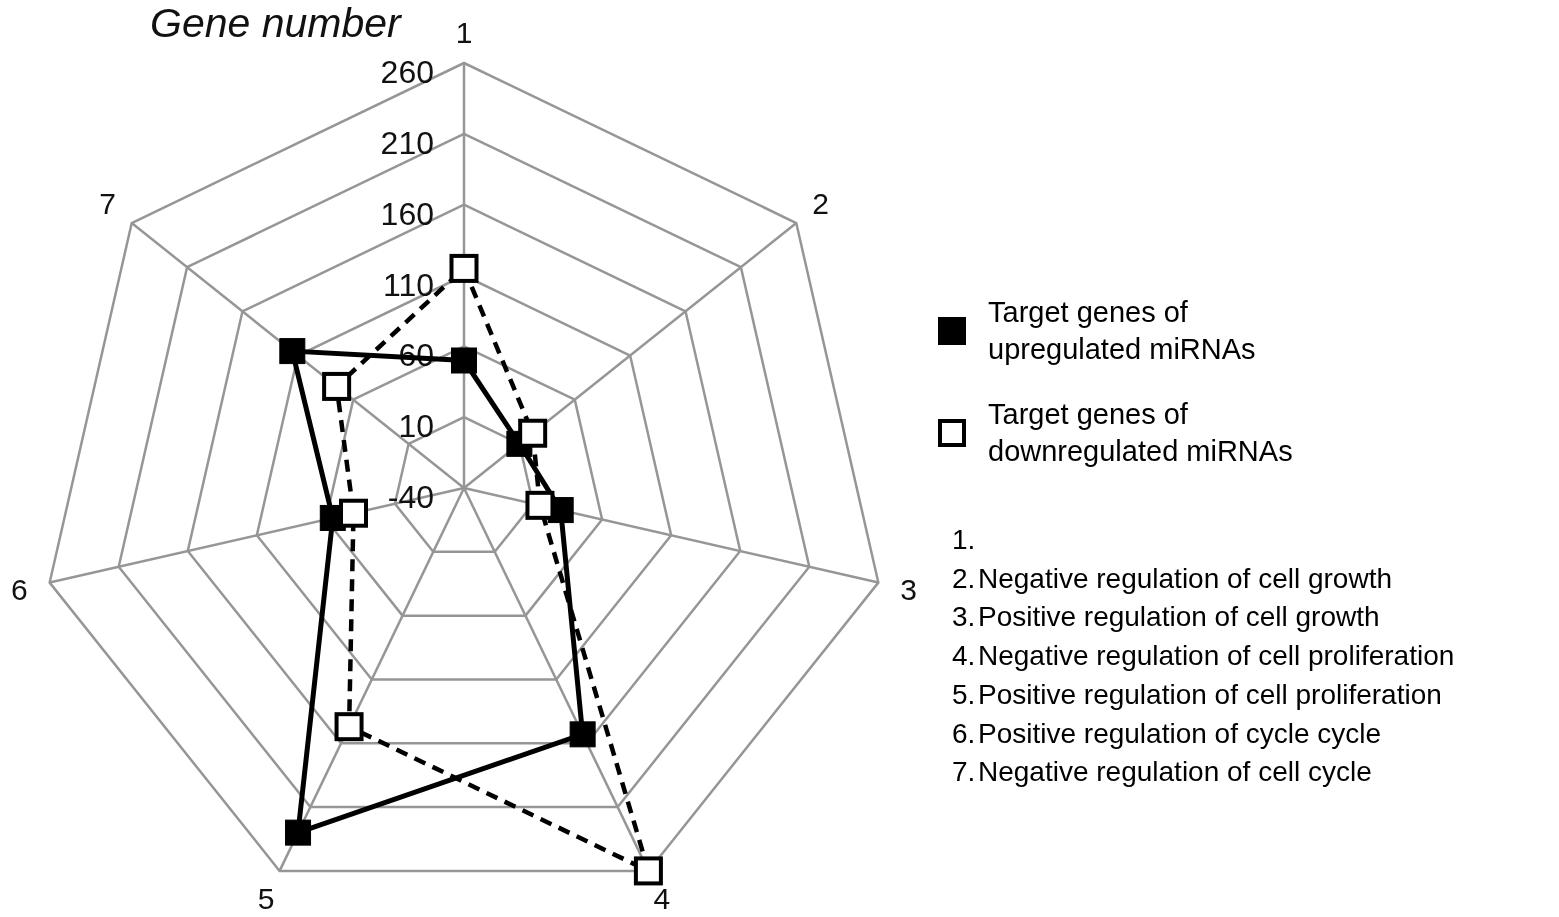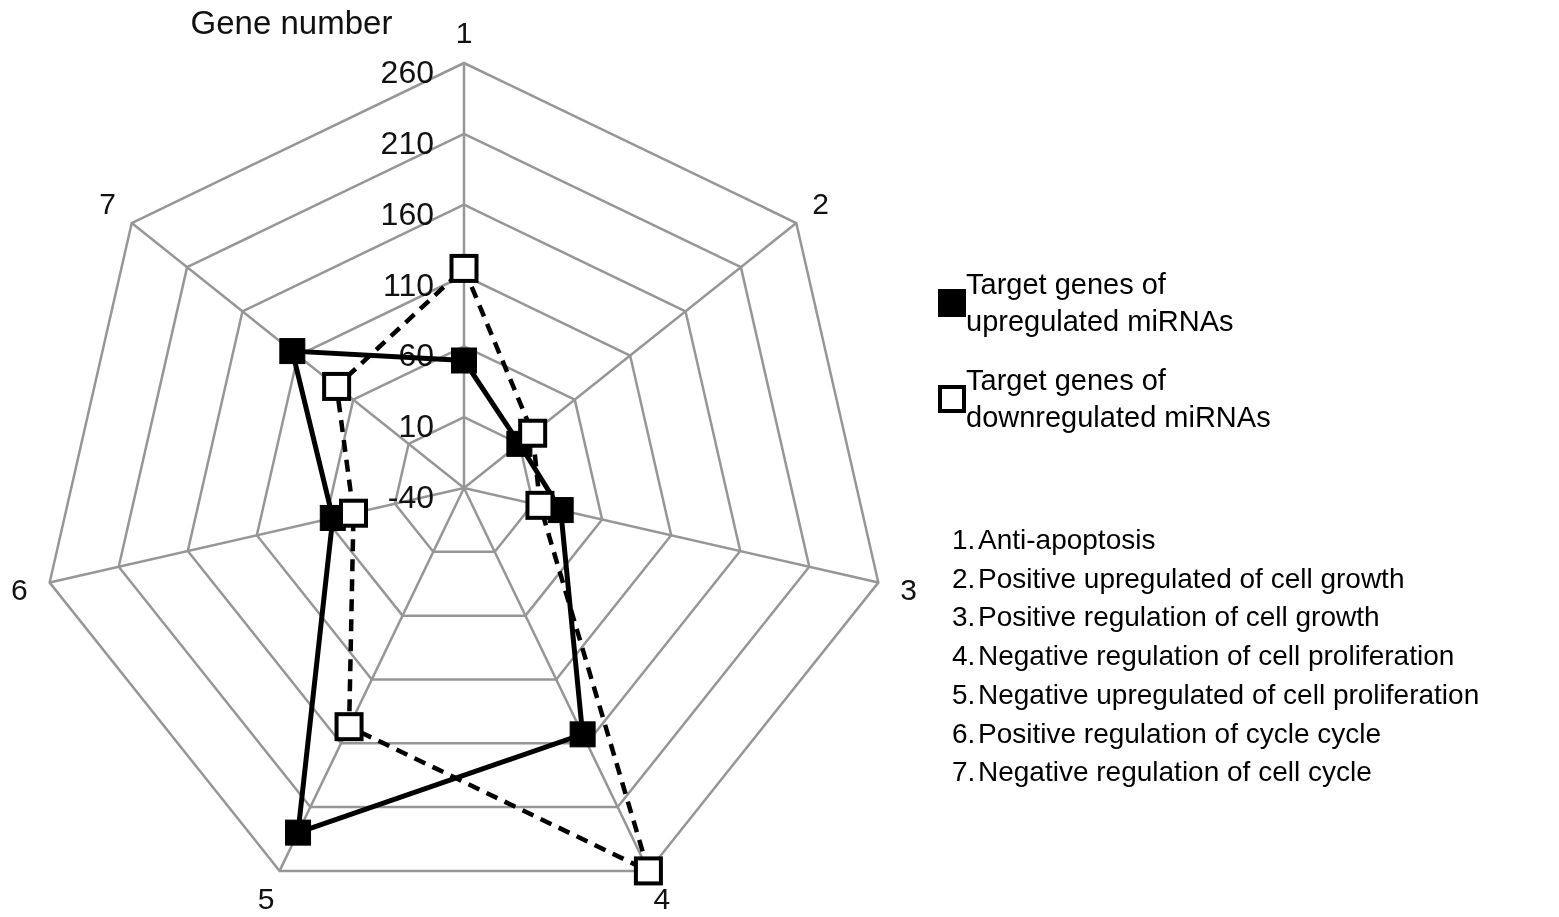--- a/index.html
+++ b/index.html
@@ -10,36 +10,39 @@
     background: #ffffff;
     font-family: "Liberation Sans", sans-serif;
     color: #000;
     overflow: hidden;
   }
   .chart-title {
     position: absolute;
     left: 150px;
     top: 4px;
     width: 283px;
-    text-align: center;
-    font-size: 33px;
+    text-align: left;
+    font-size: 41px;
     line-height: 38px;
     color: #111;
+    font-style: italic;
   }
   svg.radar { position: absolute; left: 0; top: 0; }
   .legend {
     position: absolute;
     left: 938px;
     top: 266px;
   }
   .legend-item {
     display: flex;
     align-items: center;
+    gap: 22px;
     margin-bottom: 22px;
     min-height: 74px;
+    margin-top: 28px;
   }
   .swatch {
     width: 28px;
     height: 28px;
     flex: 0 0 auto;
     box-sizing: border-box;
   }
   .swatch.filled { background: #000; }
   .swatch.open { background: #fff; border: 4px solid #000; }
   .legend-label {
@@ -122,37 +125,36 @@
     <div class="legend-item">
       <span class="swatch open"></span>
       <div class="legend-label">Target genes of
 downregulated miRNAs</div>
     </div>
   </div>
 
   <div class="cat-list">
     <div class="cat-row">
       <span class="cat-num">1.</span>
-      <span class="cat-label">Anti-apoptosis</span>
     </div>
     <div class="cat-row">
       <span class="cat-num">2.</span>
-      <span class="cat-label">Positive upregulated of cell growth</span>
+      <span class="cat-label">Negative regulation of cell growth</span>
     </div>
     <div class="cat-row">
       <span class="cat-num">3.</span>
       <span class="cat-label">Positive regulation of cell growth</span>
     </div>
     <div class="cat-row">
       <span class="cat-num">4.</span>
       <span class="cat-label">Negative regulation of cell proliferation</span>
     </div>
     <div class="cat-row">
       <span class="cat-num">5.</span>
-      <span class="cat-label">Negative upregulated of cell proliferation</span>
+      <span class="cat-label">Positive regulation of cell proliferation</span>
     </div>
     <div class="cat-row">
       <span class="cat-num">6.</span>
       <span class="cat-label">Positive regulation of cycle cycle</span>
     </div>
     <div class="cat-row">
       <span class="cat-num">7.</span>
       <span class="cat-label">Negative regulation of cell cycle</span>
     </div>
   </div>

